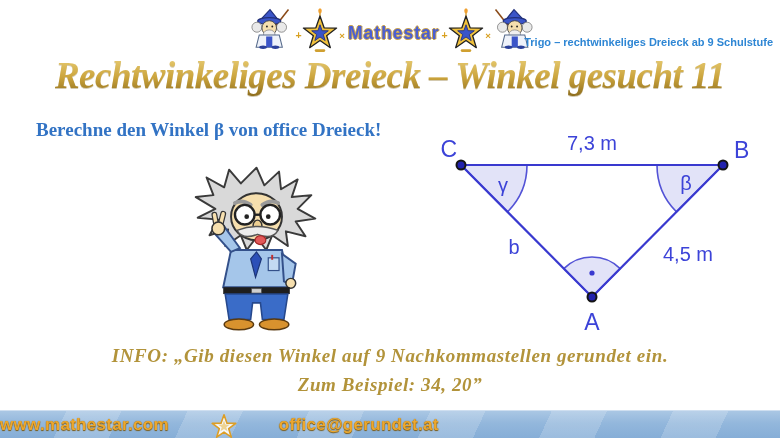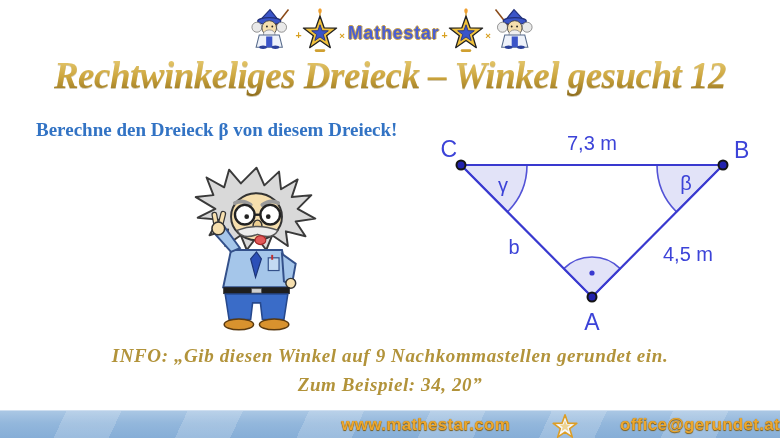--- a/index.html
+++ b/index.html
@@ -48,21 +48,21 @@
   .info{position:absolute;left:0;width:780px;text-align:center;
     font:italic 700 19px "Liberation Serif",serif;color:#b2933a;
     letter-spacing:0.6px;}
   .info1{top:345px;}
   .info2{top:374px;}
   
   .footer{
     position:absolute;left:0;top:410px;width:780px;height:27px;
     background:linear-gradient(180deg,#aac7e4 0%,#93b7dc 45%,#86aed7 100%);
     border-top:1px solid #cfdff0;
-    display:flex;align-items:center;justify-content:flex-end;gap:42px;
+    display:flex;align-items:center;justify-content:flex-start;gap:42px;
   }
   .footer::before{
     content:"";position:absolute;inset:0;
     background:repeating-linear-gradient(115deg,rgba(255,255,255,0) 0 60px,rgba(255,255,255,.18) 60px 110px);
     pointer-events:none;
   }
   .footer-link{
     position:relative;font:700 17px "Liberation Sans",sans-serif;color:#eca72e;
     text-shadow:0 1px 1px #7c5a12,0 0 1px #8a6516;letter-spacing:0.3px;
     text-decoration:none;
@@ -123,24 +123,25 @@
       <circle cx="22" cy="25" r="1.2" fill="#222"></circle>
         <circle cx="29" cy="25" r="1.2" fill="#222"></circle>
       <ellipse cx="25" cy="35" rx="7.5" ry="5.5" fill="#f0f0f0" stroke="#888" stroke-width="1"></ellipse>
       <path d="M12,36 L38,36 L42,52 L8,52 Z" fill="#eef2fa" stroke="#55698a" stroke-width="1.4"></path>
       <rect x="21" y="38" width="8" height="14" fill="#3b55c8"></rect>
       <ellipse cx="17" cy="52" rx="5" ry="2.2" fill="#2a3f9a"></ellipse>
       <ellipse cx="33" cy="52" rx="5" ry="2.2" fill="#2a3f9a"></ellipse>
     </g>
   </svg>
 
-
-  <div class="title">Rechtwinkeliges Dreieck – Winkel gesucht 12</div>
-
-  <div class="task">Berechne den Dreieck β von diesem Dreieck!</div>
+  <div class="topic">Trigo – rechtwinkeliges Dreieck ab 9 Schulstufe</div>
+
+  <div class="title">Rechtwinkeliges Dreieck – Winkel gesucht 11</div>
+
+  <div class="task">Berechne den Winkel β von office Dreieck!</div>
 
   <svg class="einstein" viewBox="0 0 145 170">
     <path d="M72,2 L80,20 L95,6 L97,24 L114,14 L108,32 L128,30 L114,44 L132,54 L112,57 L122,72 L102,67 L104,82 L88,71 L82,86 L72,73 L62,86 L56,71 L40,82 L43,65 L24,71 L33,55 L12,53 L30,44 L10,32 L28,30 L21,12 L39,22 L44,4 L56,18 Z" fill="#d9d9d9" stroke="#3a3a3a" stroke-width="2" stroke-linejoin="round"></path>
     <ellipse cx="72" cy="52" rx="26" ry="24" fill="#f6dfae" stroke="#333" stroke-width="2"></ellipse>
     <path d="M50,38 Q58,34 66,40" stroke="#9a9a9a" stroke-width="4" fill="none" stroke-linecap="round"></path>
     <path d="M78,40 Q86,34 94,38" stroke="#9a9a9a" stroke-width="4" fill="none" stroke-linecap="round"></path>
     <g>
       <circle cx="60" cy="50" r="10" fill="#ffffff" stroke="#222" stroke-width="2.4"></circle>
       <circle cx="86" cy="50" r="10" fill="#ffffff" stroke="#222" stroke-width="2.4"></circle>
       <line x1="70" y1="50" x2="76" y2="50" stroke="#222" stroke-width="2.4"></line>

